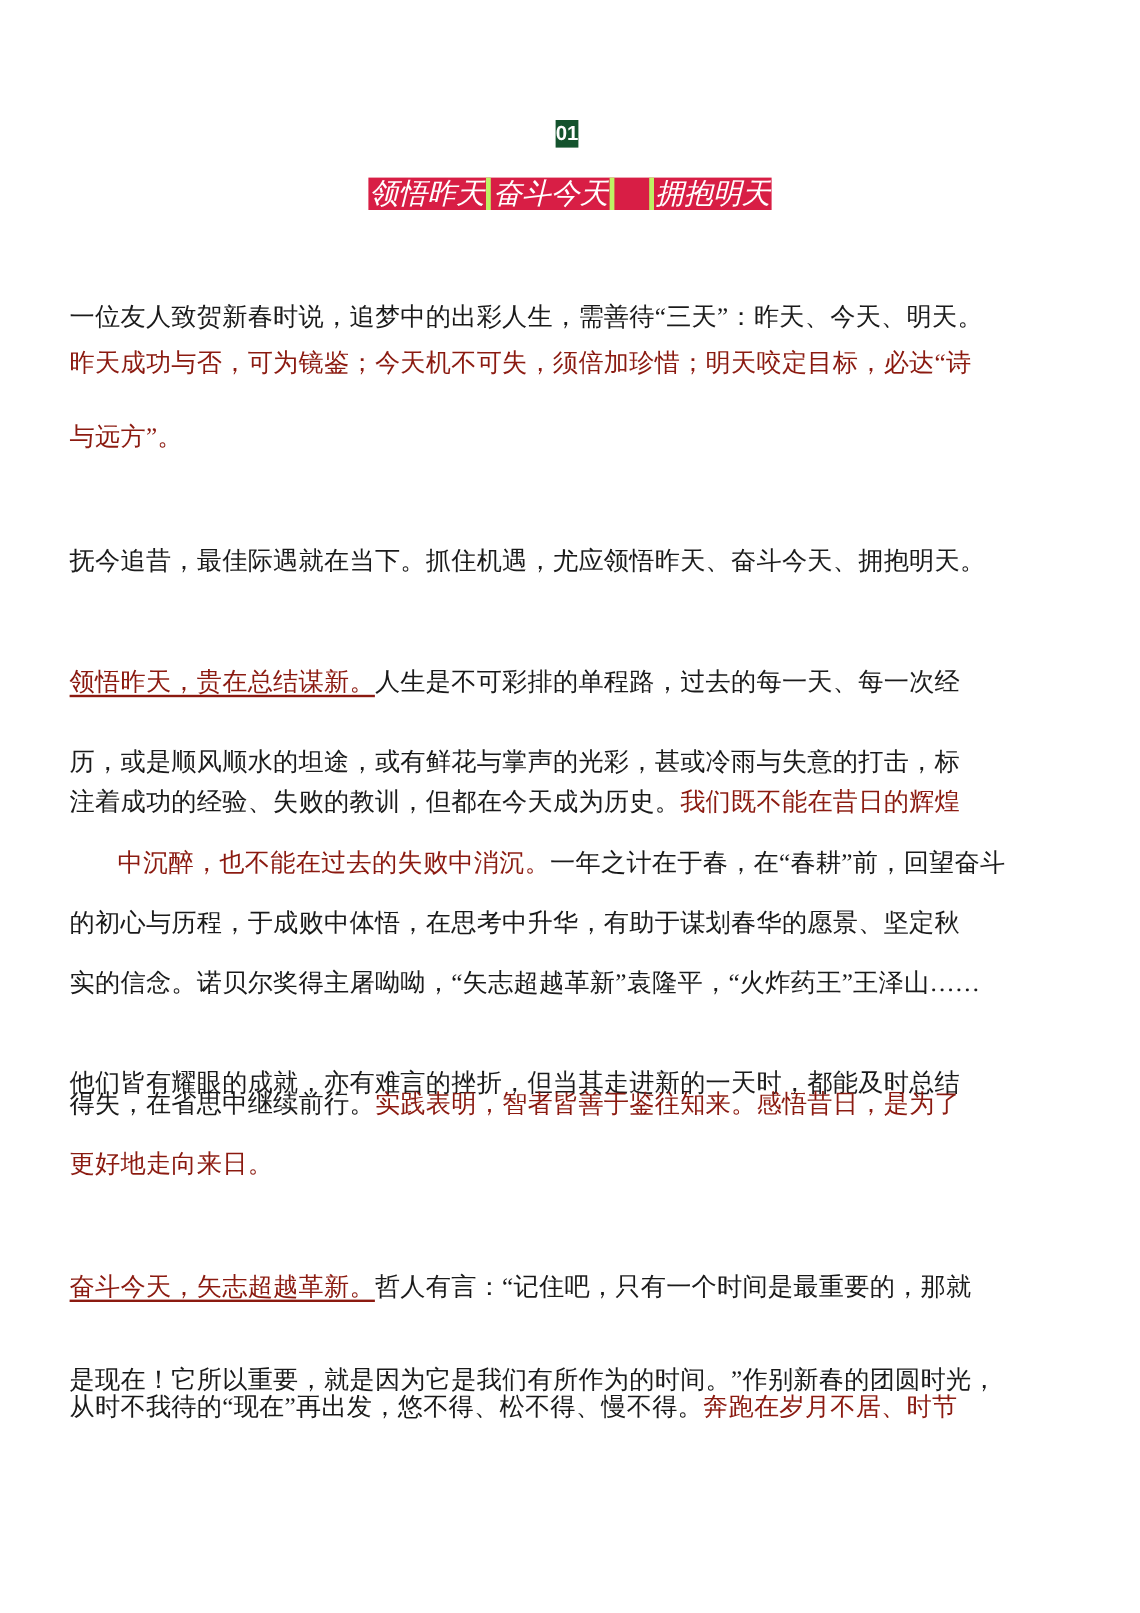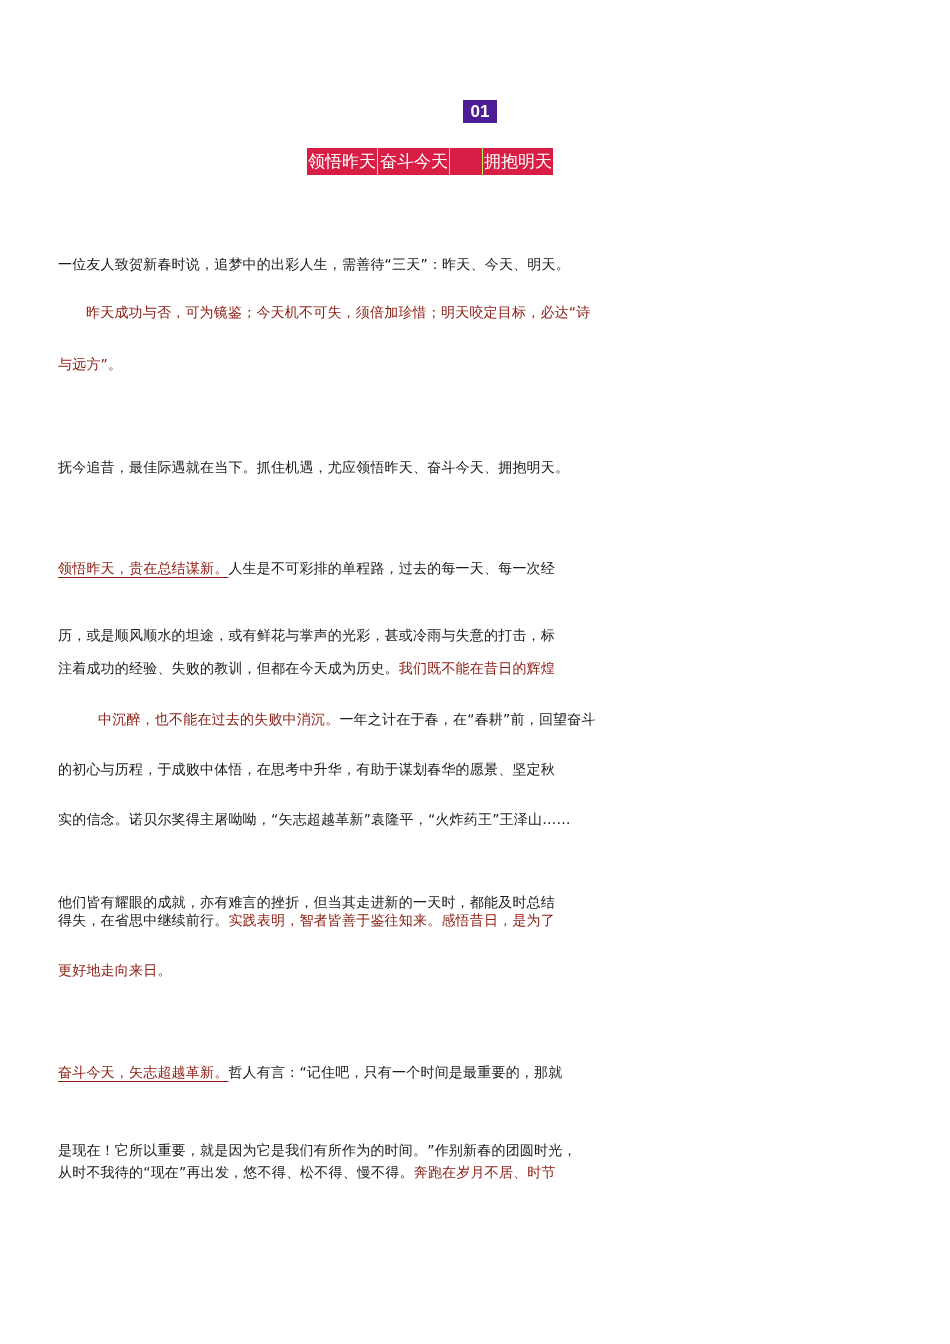--- a/index.html
+++ b/index.html
@@ -12,66 +12,68 @@
     height: 1344px;
     position: relative;
     overflow: hidden;
     font-family: "DejaVu Sans", "Liberation Sans", sans-serif;
     color: #1a1a1a;
   }
   .badge {
     position: absolute;
     left: 463px;
     top: 100px;
-    width: 34px;
+    width: 19px;
     height: 23px;
-    background: #4c1d95;
+    background: #14532d;
     color: #ffffff;
     font-family: "Liberation Sans", sans-serif;
     font-weight: bold;
     font-size: 17px;
     line-height: 23px;
     text-align: center;
   }
   .title-bar {
     position: absolute;
     left: 307px;
     top: 148px;
     height: 27px;
     display: flex;
     background: #d81e45;
   }
   .title-seg {
     color: #ffffff;
-    font-size: 17px;
+    font-size: 24px;
     line-height: 27px;
     white-space: nowrap;
     box-sizing: border-box;
     padding: 0 1px;
+    font-style: italic;
   }
   .title-seg + .title-seg {
-    border-left: 1px solid #bef264;
+    border-left: 4px solid #bef264;
   }
   .title-gap {
     width: 33px;
   }
   .content {
     position: absolute;
     left: 58px;
     top: 0;
     width: 850px;
   }
   .line {
     position: absolute;
     left: 0;
     height: 30px;
     white-space: nowrap;
-    font-size: 14px;
+    font-size: 21px;
     line-height: 30px;
     letter-spacing: 0.2px;
+    font-family: Liberation Serif, serif;
   }
   .red {
     color: #8b1a10;
   }
   .u {
     text-decoration: underline;
     text-decoration-color: #8b1a10;
     text-underline-offset: 4px;
     margin-top: 48px;
   }
@@ -86,21 +88,21 @@
   <span class="title-seg" style="padding-left:2px;">奋斗今天</span>
   <span class="title-seg title-gap"></span>
   <span class="title-seg">拥抱明天</span>
 </div>
 
 <div class="content">
 
   <div class="line" style="top:249px;">
     <span>一位友人致贺新春时说，追梦中的出彩人生，需善待“三天”：昨天、今天、明天。</span>
   </div>
-  <div class="line red" style="top:297px;margin-left:28px;">
+  <div class="line red" style="top:287px;">
     <span>昨天成功与否，可为镜鉴；今天机不可失，须倍加珍惜；明天咬定目标，必达“诗</span>
   </div>
   <div class="line red" style="top:349px;text-align:right;">
     <span>与远方”。</span>
   </div>
 
   <div class="line" style="top:452px;">
     <span>抚今追昔，最佳际遇就在当下。抓住机遇，尤应领悟昨天、奋斗今天、拥抱明天。</span>
   </div>
 

